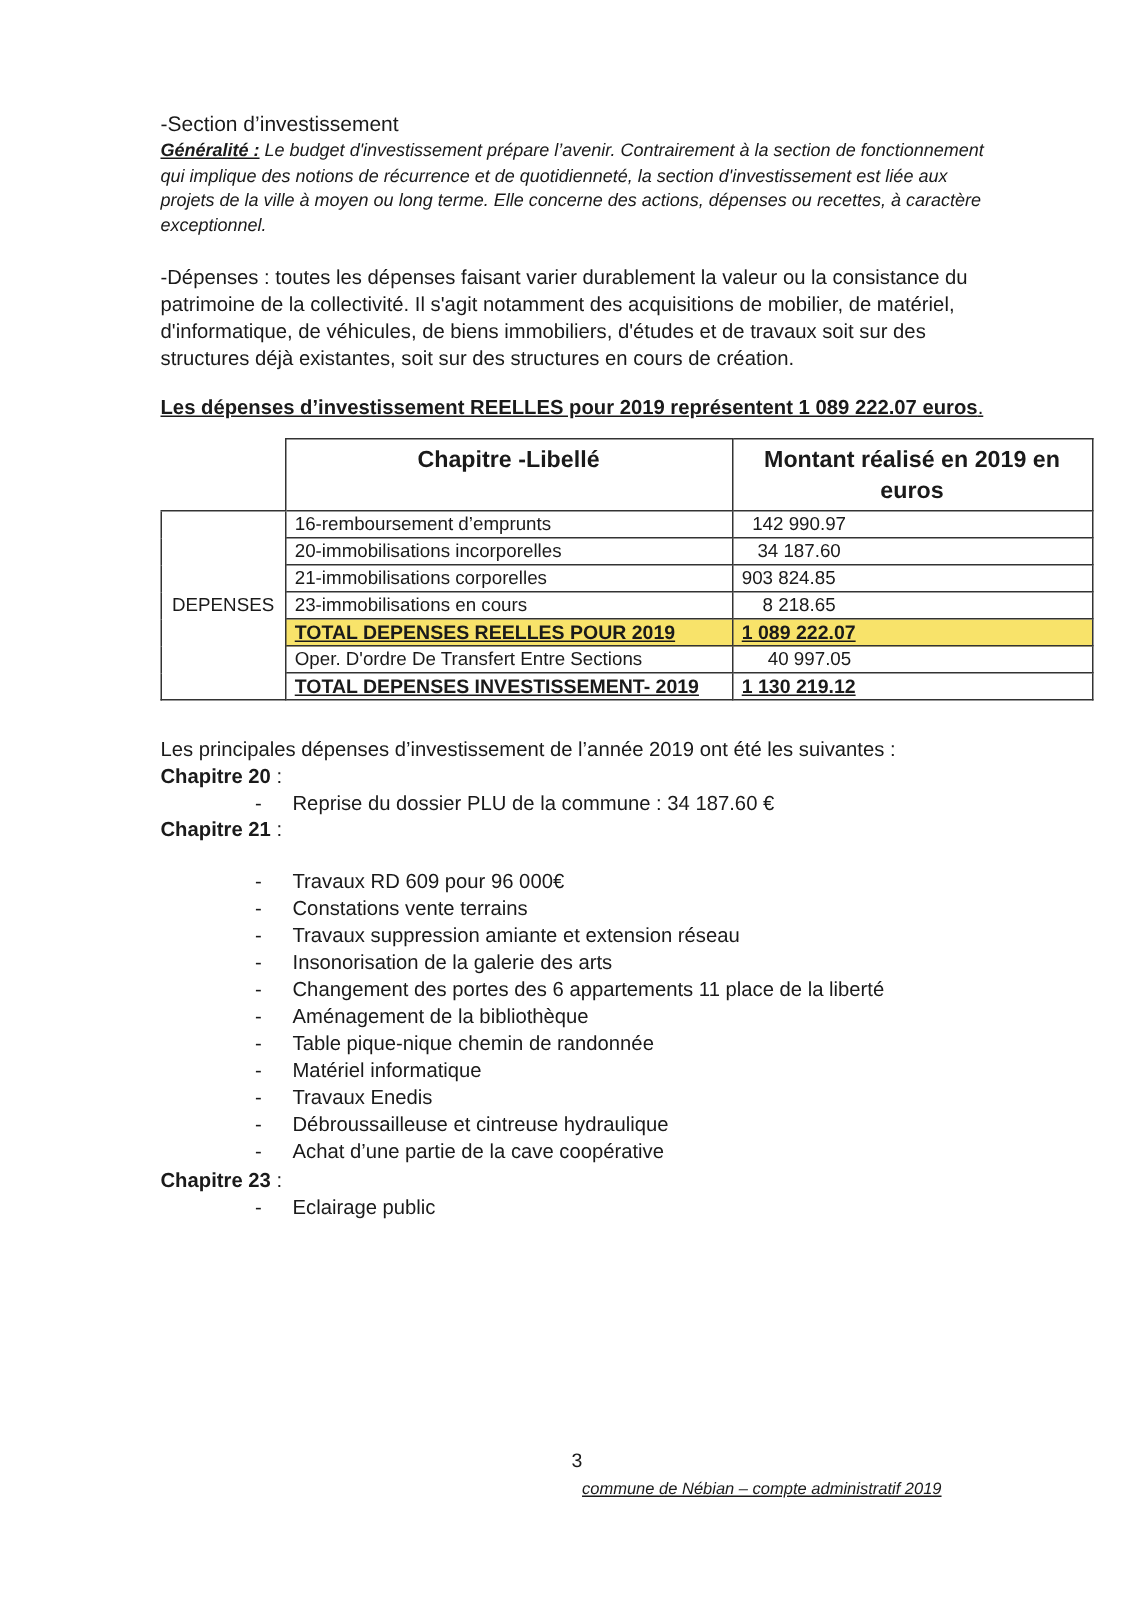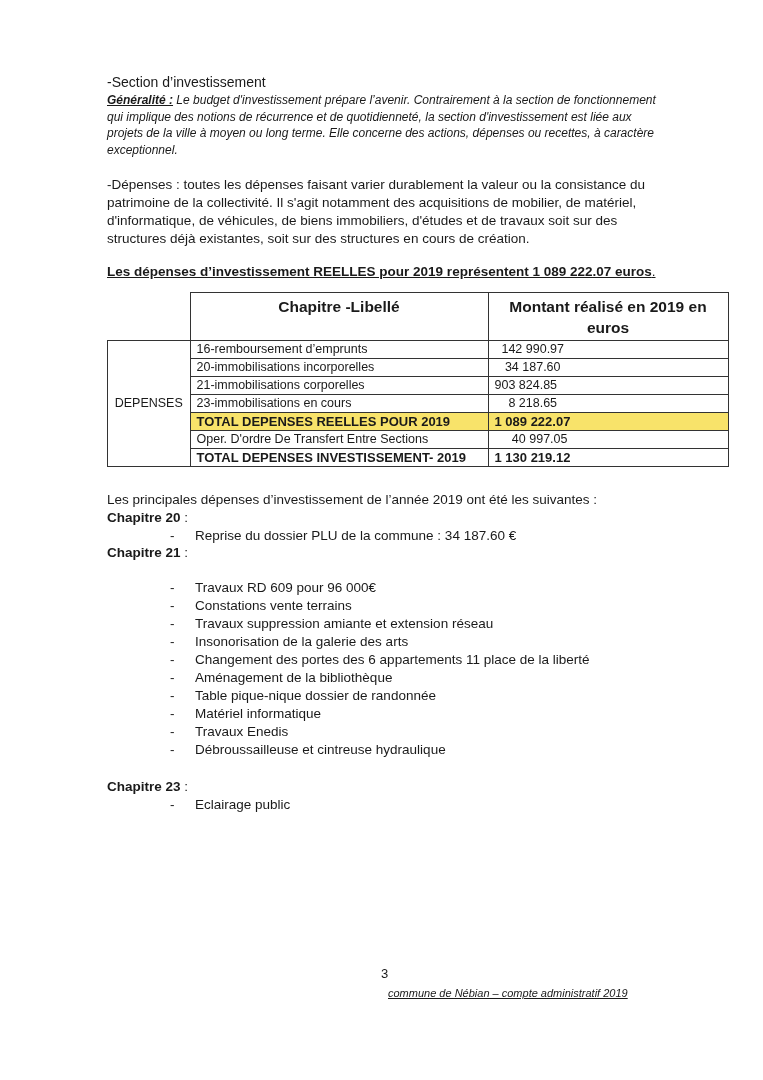--- a/index.html
+++ b/index.html
@@ -11,21 +11,21 @@
   .intro .lead { font-weight:bold; text-decoration:underline;margin-top:28px; }
   .depenses-para { left:107px; top:176px; width:560px; font-size:13.5px; line-height:18px; }
   .headline { left:107px; top:264px; font-size:13.5px; font-weight:bold; text-decoration:underline; }
   .headline .dot { font-weight:normal; text-decoration:none; }
 
   table.budget { position:absolute; left:107px; top:292px; border-collapse:collapse; font-size:12.5px; }
   table.budget td, table.budget th { border:1px solid #333; padding:0 0 0 6px; height:17px; line-height:17px; text-align:left; }
   table.budget th { font-size:15.5px; font-weight:bold; height:44px; line-height:21px; text-align:center; vertical-align:top; padding:3px 4px 0 4px; }
   table.budget td.blank { border:none; border-bottom:1px solid #333; }
   table.budget td.group { text-align:center; padding:0; vertical-align:middle; }
-  table.budget td.bold { font-weight:bold; font-size:13px; }
+  table.budget td.bold { font-weight:bold; font-size:13px;text-decoration:underline; }
   table.budget tr.highlight td.hl { background:#f8e36a; }
   .c-group { width:76px; } .c-label { width:289px; } .c-amount { width:231px; }
   .amt { white-space:pre; }
 
   .summary { left:107px; top:492px; font-size:13.5px; }
   .chap { left:107px; font-size:13.5px; font-weight:bold; }
   .chap .colon { font-weight:normal; }
   ul.items { position:absolute; left:170px; margin:0; padding:0; list-style:none; font-size:13.5px; }
   ul.items li { height:18px; line-height:18px; white-space:nowrap; }
   ul.items li .dash { display:inline-block; width:25px; }
@@ -98,24 +98,25 @@
 <div class="abs chap" style="top:545px;">
   <span>Chapitre 21</span><span class="colon"> :</span>
 </div>
 <ul class="items" style="top:579px;">
   <li><span class="dash">-</span><span>Travaux RD 609 pour 96 000€</span></li>
   <li><span class="dash">-</span><span>Constations vente terrains</span></li>
   <li><span class="dash">-</span><span>Travaux suppression amiante et extension réseau</span></li>
   <li><span class="dash">-</span><span>Insonorisation de la galerie des arts</span></li>
   <li><span class="dash">-</span><span>Changement des portes des 6 appartements 11 place de la liberté</span></li>
   <li><span class="dash">-</span><span>Aménagement de la bibliothèque</span></li>
-  <li><span class="dash">-</span><span>Table pique-nique dossier de randonnée</span></li>
+  <li><span class="dash">-</span><span>Table pique-nique chemin de randonnée</span></li>
   <li><span class="dash">-</span><span>Matériel informatique</span></li>
   <li><span class="dash">-</span><span>Travaux Enedis</span></li>
   <li><span class="dash">-</span><span>Débroussailleuse et cintreuse hydraulique</span></li>
+  <li><span class="dash">-</span><span>Achat d’une partie de la cave coopérative</span></li>
 </ul>
 
 <div class="abs chap" style="top:779px;">
   <span>Chapitre 23</span><span class="colon"> :</span>
 </div>
 <ul class="items" style="top:796px;">
   <li><span class="dash">-</span><span>Eclairage public</span></li>
 </ul>
 
 <div class="abs pageno">3</div>

